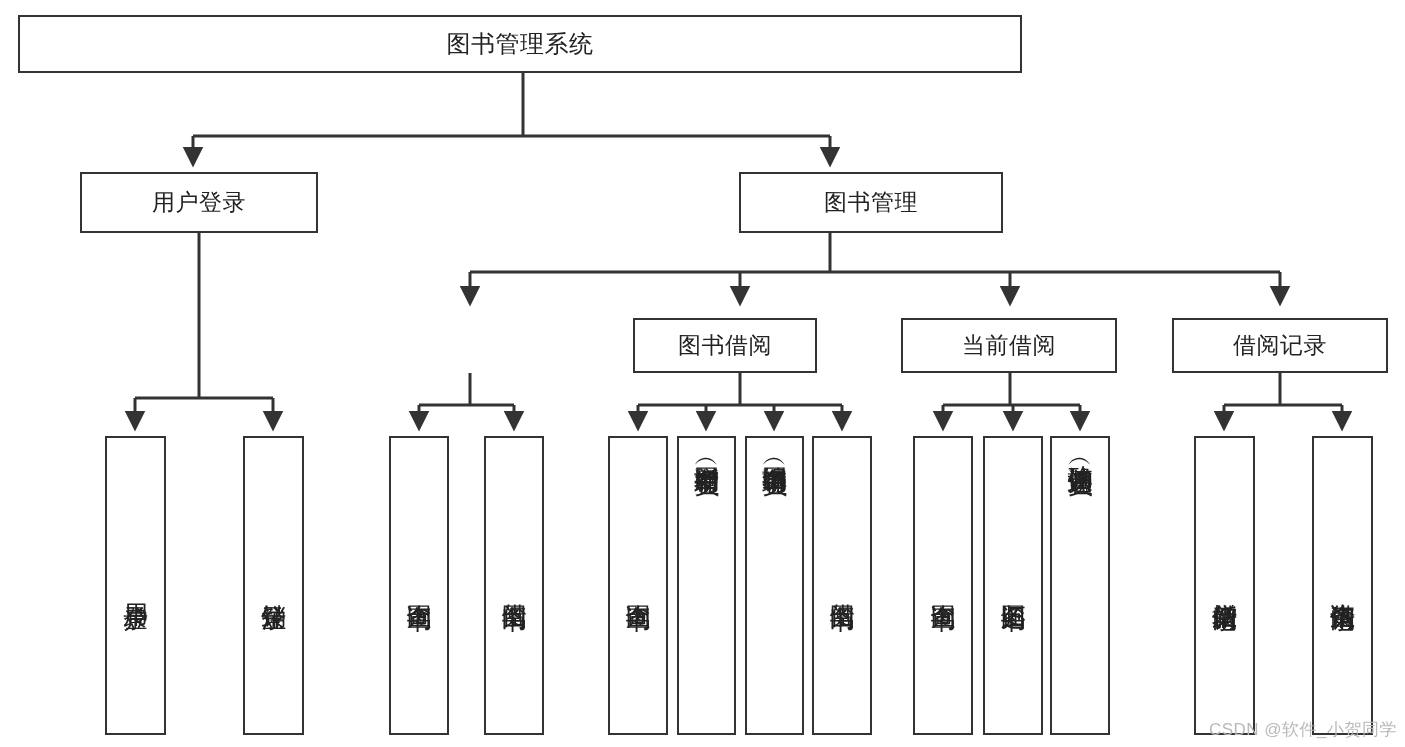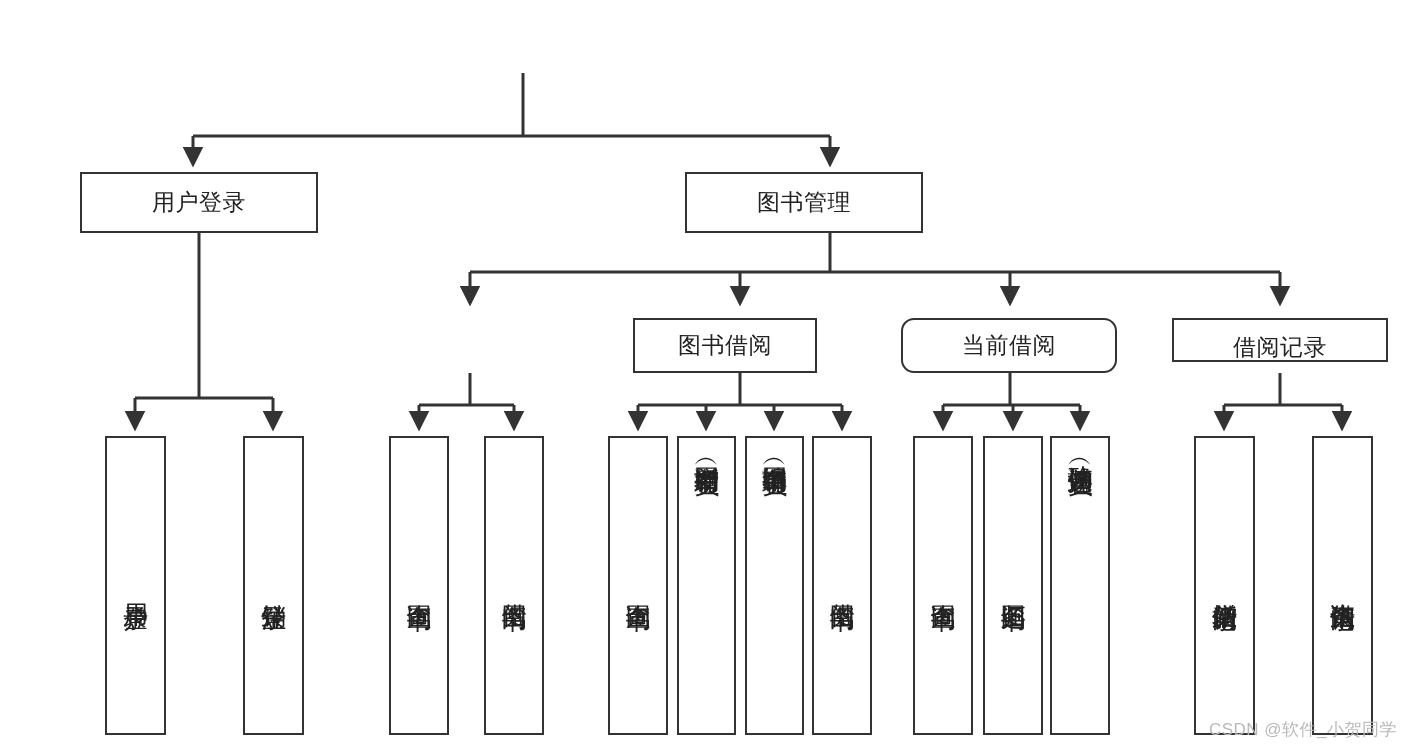--- a/index.html
+++ b/index.html
@@ -127,35 +127,38 @@
       <path d="M 1013 405 L 1013 428" marker-end="url(#arrow)"></path>
       <path d="M 1080 405 L 1080 428" marker-end="url(#arrow)"></path>
 
       <path d="M 1280 373 L 1280 405"></path>
       <path d="M 1224 405 L 1342 405"></path>
       <path d="M 1224 405 L 1224 428" marker-end="url(#arrow)"></path>
       <path d="M 1342 405 L 1342 428" marker-end="url(#arrow)"></path>
     </g>
   </svg>
 
+  <div class="node horiz root" style="left:18px; top:15px; width:1004px; height:58px;">
+    <span class="label">图书管理系统</span>
+  </div>
 
   <div class="node horiz" style="left:80px; top:172px; width:238px; height:61px;">
     <span class="label">用户登录</span>
   </div>
-  <div class="node horiz" style="left:685px; top:172px; width:238px; height:61px;">
+  <div class="node horiz" style="left:739px; top:172px; width:264px; height:61px;">
     <span class="label">图书管理</span>
   </div>
 
   <div class="node horiz" style="left:633px; top:318px; width:184px; height:55px;">
     <span class="label">图书借阅</span>
   </div>
-  <div class="node horiz" style="left:901px; top:318px; width:216px; height:55px;border-radius:13px;">
+  <div class="node horiz" style="left:901px; top:318px; width:216px; height:55px;">
     <span class="label">当前借阅</span>
   </div>
-  <div class="node horiz" style="left:1172px; top:318px; width:216px; height:44px;align-items:flex-end;">
+  <div class="node horiz" style="left:1172px; top:318px; width:216px; height:55px;">
     <span class="label">借阅记录</span>
   </div>
 
   <div class="node vert center" style="left:105px; top:436px; width:61px; height:299px;">
     <span class="label">用户登录</span>
   </div>
   <div class="node vert center" style="left:243px; top:436px; width:61px; height:299px;">
     <span class="label">注销登录</span>
   </div>
 

